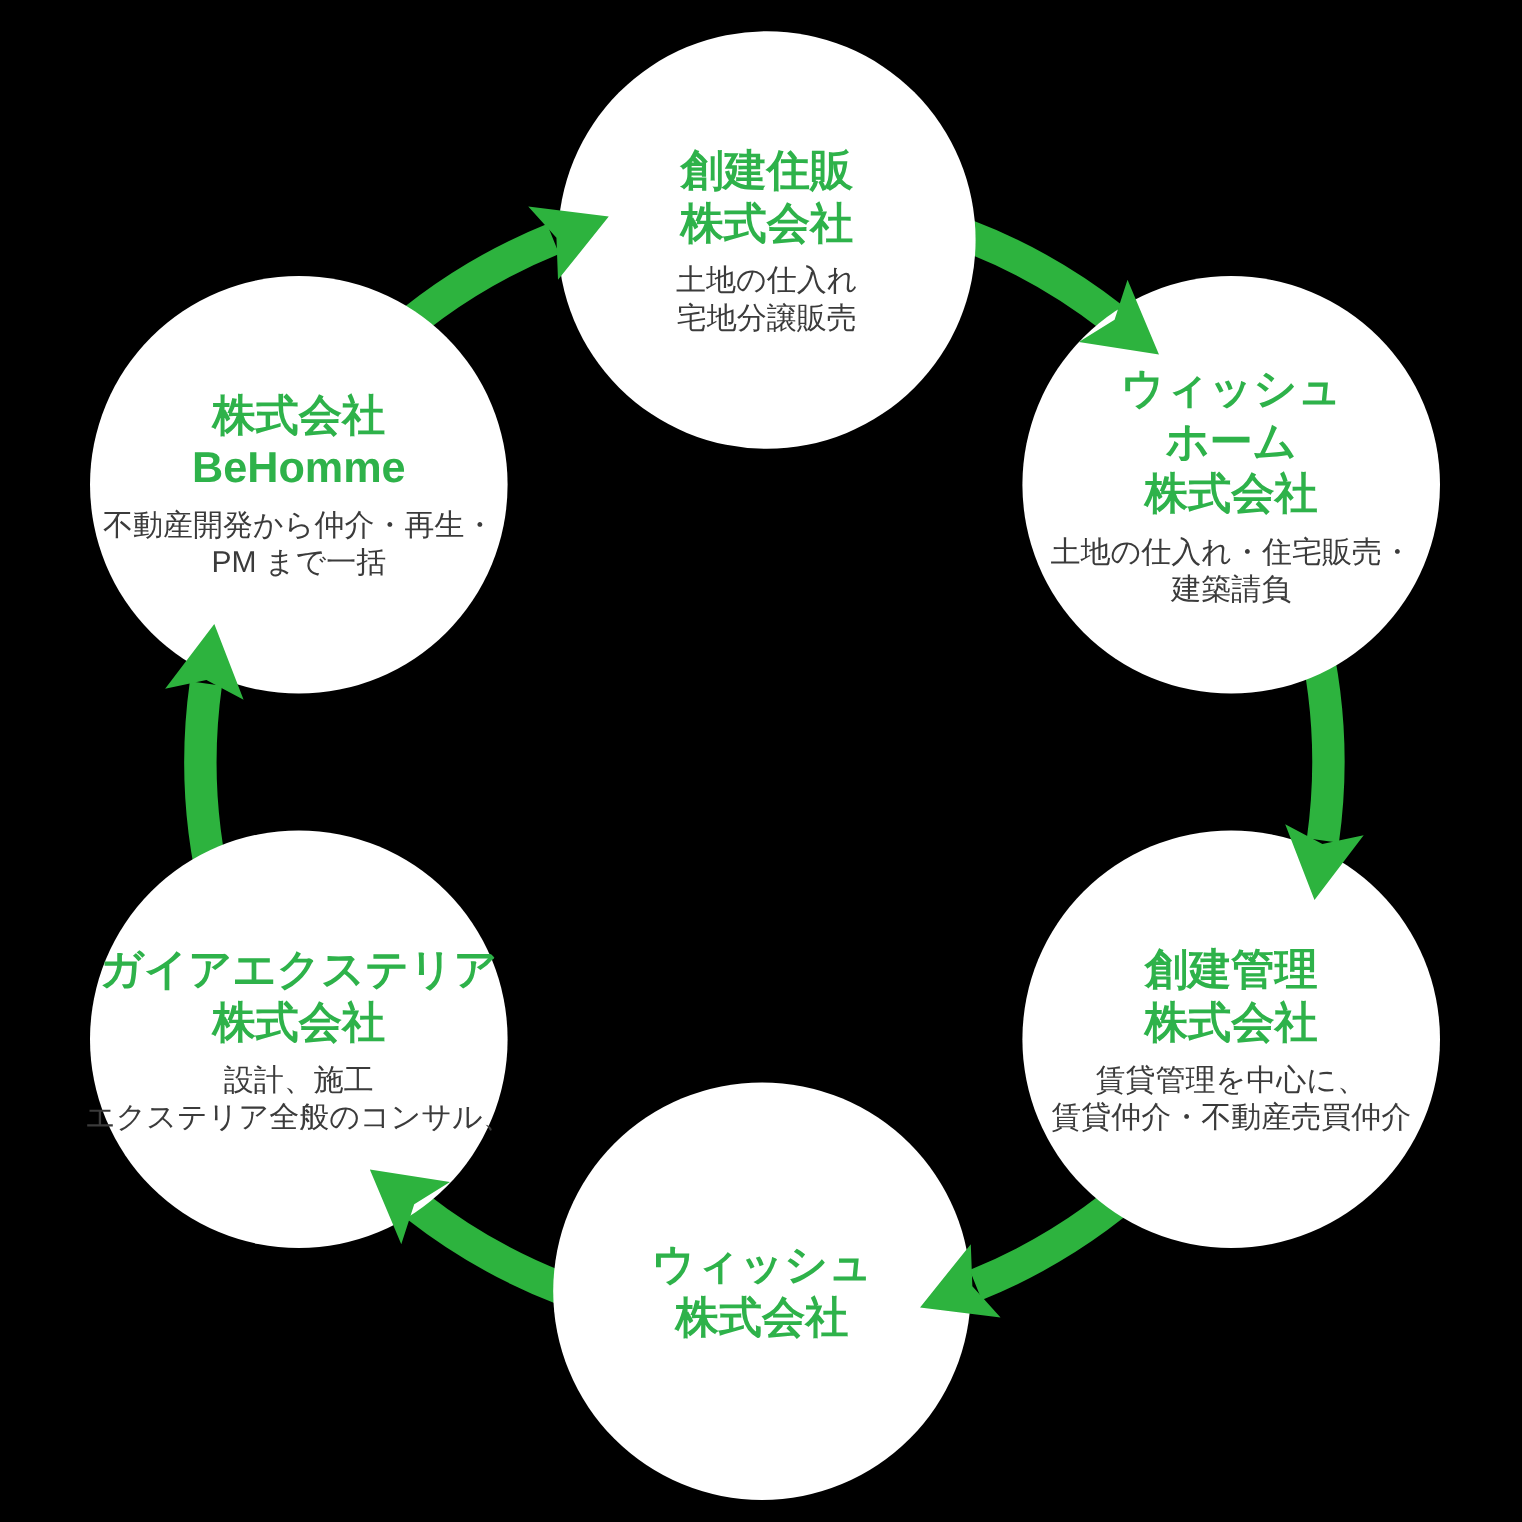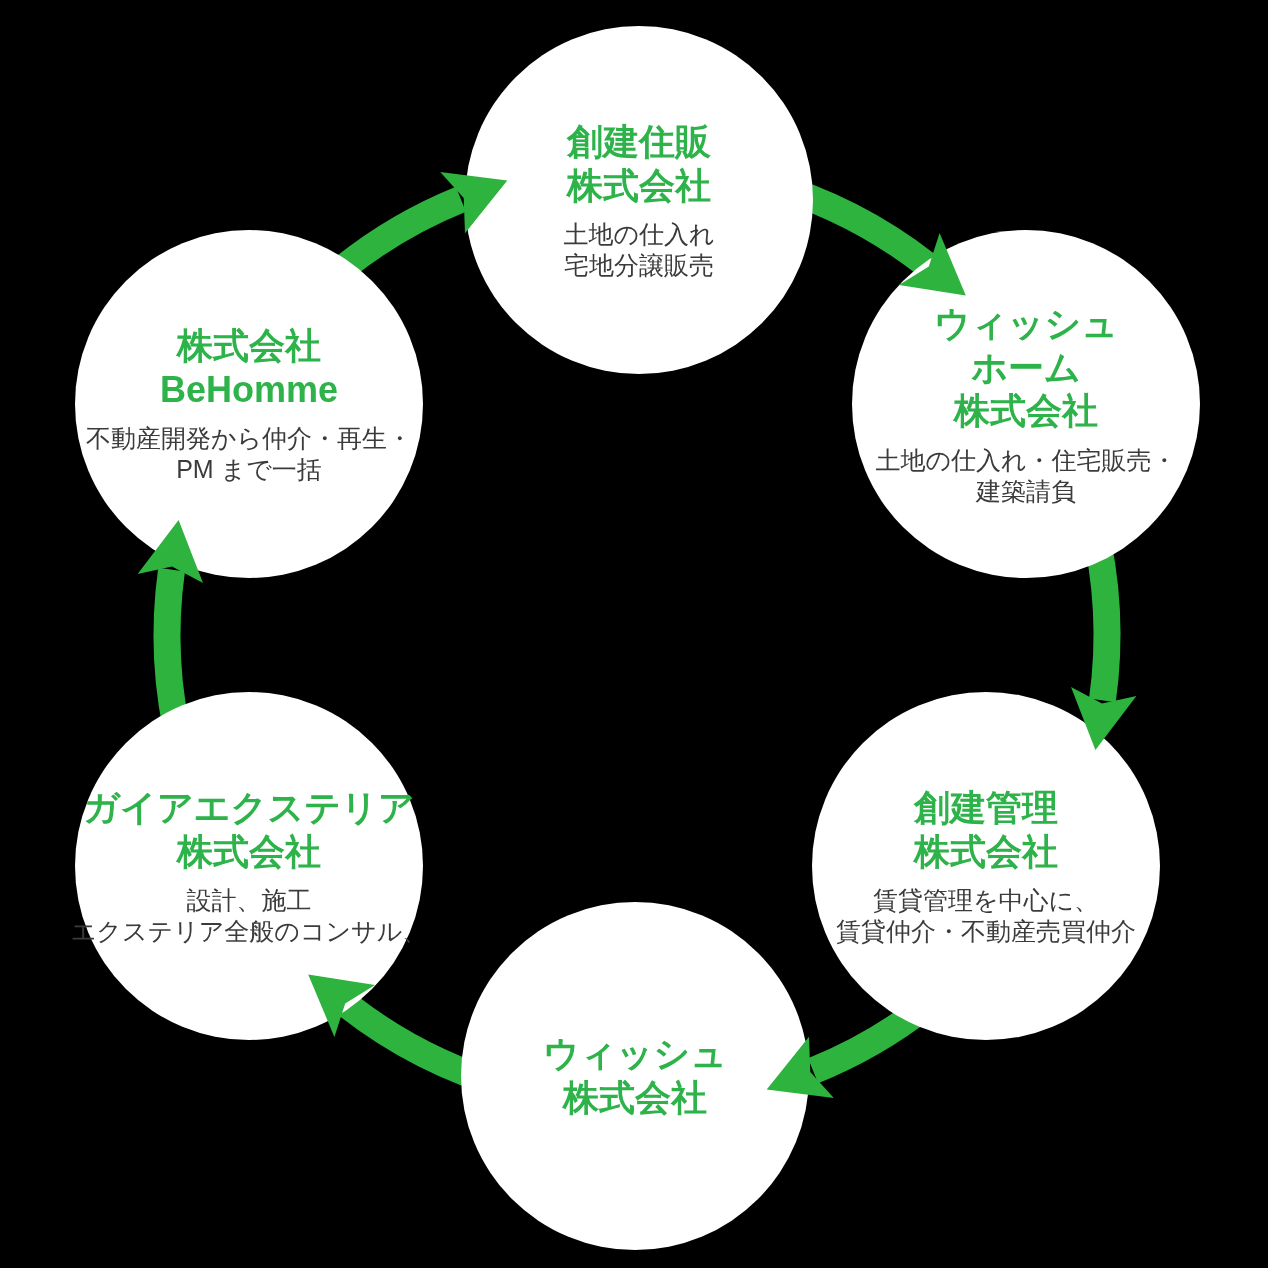--- a/index.html
+++ b/index.html
@@ -27,21 +27,21 @@
   .arrow-head   { fill: var(--arrow-green); stroke: none; }
 
   .satellite {
     position: absolute; width: 348px; height: 348px;
     background: var(--circle-bg); border-radius: 50%;
     display: flex; flex-direction: column; align-items: center; justify-content: center;
     text-align: center; z-index: 2;
   }
   .pos-top          { left: 465px; top: 26px;  }
   .pos-top-right    { left: 852px; top: 230px; }
-  .pos-bottom-right { left: 812px; top: 692px; }
+  .pos-bottom-right { left: 852px; top: 692px; }
   .pos-bottom       { left: 461px; top: 902px; }
   .pos-bottom-left  { left: 75px;  top: 692px; }
   .pos-top-left     { left: 75px;  top: 230px; }
 
   .company-name { color: var(--title-green); font-weight: bold; font-size: 36px; line-height: 1.22; }
   .company-name div { white-space: nowrap; }
   .company-desc { color: var(--desc-gray); font-size: 25px; line-height: 1.22; margin-top: 12px; }
   .company-desc div { white-space: nowrap; }
 
   .center-circle {

